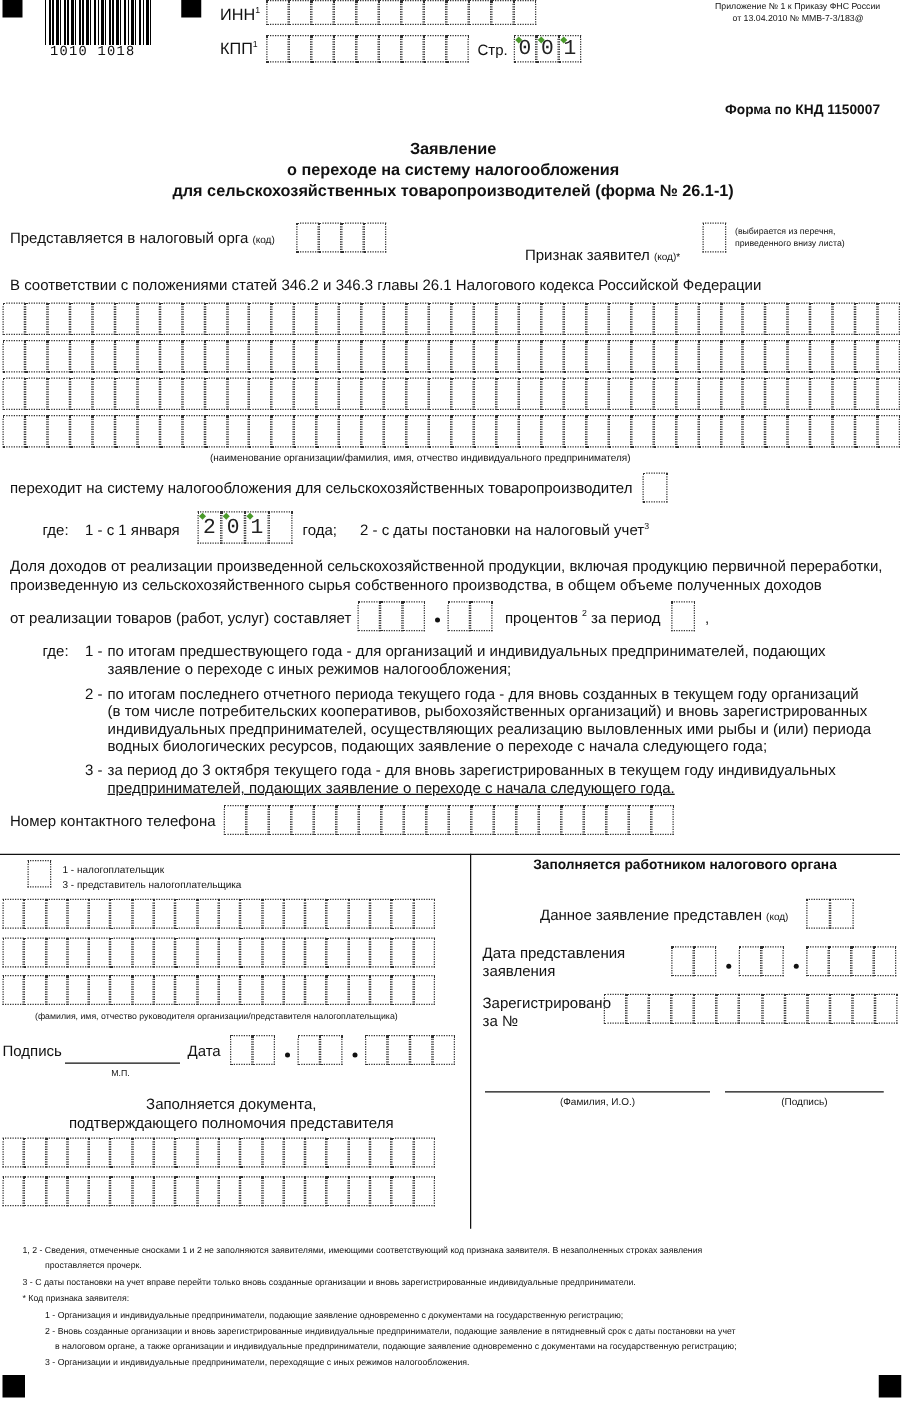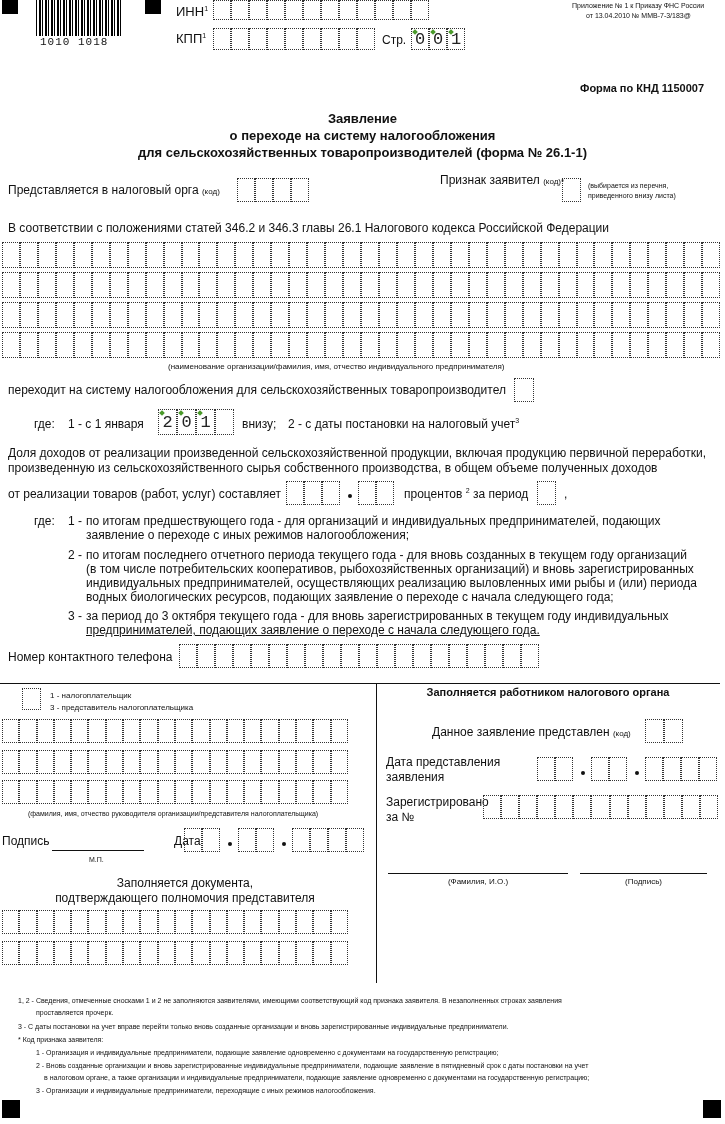--- a/index.html
+++ b/index.html
@@ -75,21 +75,21 @@
 <div class="txt b center" style="left:0;width:725px;top:128px;font-size:13px;">о переходе на систему налогообложения</div>
 <div class="txt b center" style="left:0;width:725px;top:145px;font-size:13px;">для сельскохозяйственных товаропроизводителей (форма № 26.1-1)</div>
 
 <div class="txt t12" style="left:8px;top:183px;"><span>Представляется в налоговый орга</span> <span class="t8">(код)</span></div>
 <div class="cells" style="left:237px;top:178px;height:24px;">
   <div class="cell" style="width:18px"></div>
     <div class="cell" style="width:18px"></div>
     <div class="cell" style="width:18px"></div>
     <div class="cell" style="width:18px"></div>
 </div>
-<div class="txt t12" style="left:420px;top:173px;margin-left:20px;"><span>Признак заявител</span> <span class="t8">(код)*</span></div>
+<div class="txt t12" style="left:420px;top:197px;"><span>Признак заявител</span> <span class="t8">(код)*</span></div>
 <div class="cells" style="left:562px;top:178px;height:24px;">
   <div class="cell" style="width:19px"></div>
 </div>
 <div class="txt t7" style="left:588px;top:182px;">(выбирается из перечня,</div>
 <div class="txt t7" style="left:588px;top:192px;">приведенного внизу листа)</div>
 
 <div class="txt t12" style="left:8px;top:221px;">В соответствии с положениями статей 346.2 и 346.3 главы 26.1 Налогового кодекса Российской Федерации</div>
 
 <div class="cells" style="left:2px;top:242px;height:26px;width:718px;">
   <div class="cell" style="flex:1"></div>
@@ -267,21 +267,21 @@
 </div>
 
 <div class="txt t12" style="left:34px;top:417px;">где:</div>
 <div class="txt t12" style="left:68px;top:417px;">1 - с 1 января</div>
 <div class="cells" style="left:158px;top:409px;height:26px;">
   <div class="cell filled" style="width:19px">2</div>
   <div class="cell filled" style="width:19px">0</div>
   <div class="cell filled" style="width:19px">1</div>
   <div class="cell" style="width:19px"></div>
 </div>
-<div class="txt t12" style="left:242px;top:417px;">внизу;</div>
+<div class="txt t12" style="left:242px;top:417px;">года;</div>
 <div class="txt t12" style="left:288px;top:417px;"><span>2 - с даты постановки на налоговый учет</span><sup>3</sup></div>
 
 <div class="txt t12" style="left:8px;top:446px;">Доля доходов от реализации произведенной сельскохозяйственной продукции, включая продукцию первичной переработки,</div>
 <div class="txt t12" style="left:8px;top:461px;">произведенную из сельскохозяйственного сырья собственного производства, в общем объеме полученных доходов</div>
 <div class="txt t12" style="left:8px;top:487px;">от реализации товаров (работ, услуг) составляет</div>
 <div class="cells" style="left:286px;top:481px;height:24px;">
   <div class="cell" style="width:18px"></div>
     <div class="cell" style="width:18px"></div>
     <div class="cell" style="width:18px"></div>
 </div>
@@ -412,21 +412,21 @@
     <div class="cell" style="flex:1"></div>
     <div class="cell" style="flex:1"></div>
     <div class="cell" style="flex:1"></div>
     <div class="cell" style="flex:1"></div>
 </div>
 <div class="txt t7" style="left:28px;top:810px;">(фамилия, имя, отчество руководителя организации/представителя налогоплательщика)</div>
 
 <div class="txt t12" style="left:2px;top:834px;">Подпись</div>
 <div class="hline" style="left:52px;top:850px;width:92px;"></div>
 <div class="txt t7" style="left:89px;top:856px;">М.П.</div>
-<div class="txt t12" style="left:150px;top:834px;margin-left:24px;">Дата</div>
+<div class="txt t12" style="left:150px;top:834px;">Дата</div>
 <div class="cells" style="left:184px;top:828px;height:24px;">
   <div class="cell" style="width:18px"></div>
     <div class="cell" style="width:18px"></div>
 </div>
 <div class="abs" style="left:228px;top:842px;width:4px;height:4px;background:#111;border-radius:50%;"></div>
 <div class="cells" style="left:238px;top:828px;height:24px;">
   <div class="cell" style="width:18px"></div>
     <div class="cell" style="width:18px"></div>
 </div>
 <div class="abs" style="left:282px;top:842px;width:4px;height:4px;background:#111;border-radius:50%;"></div>

